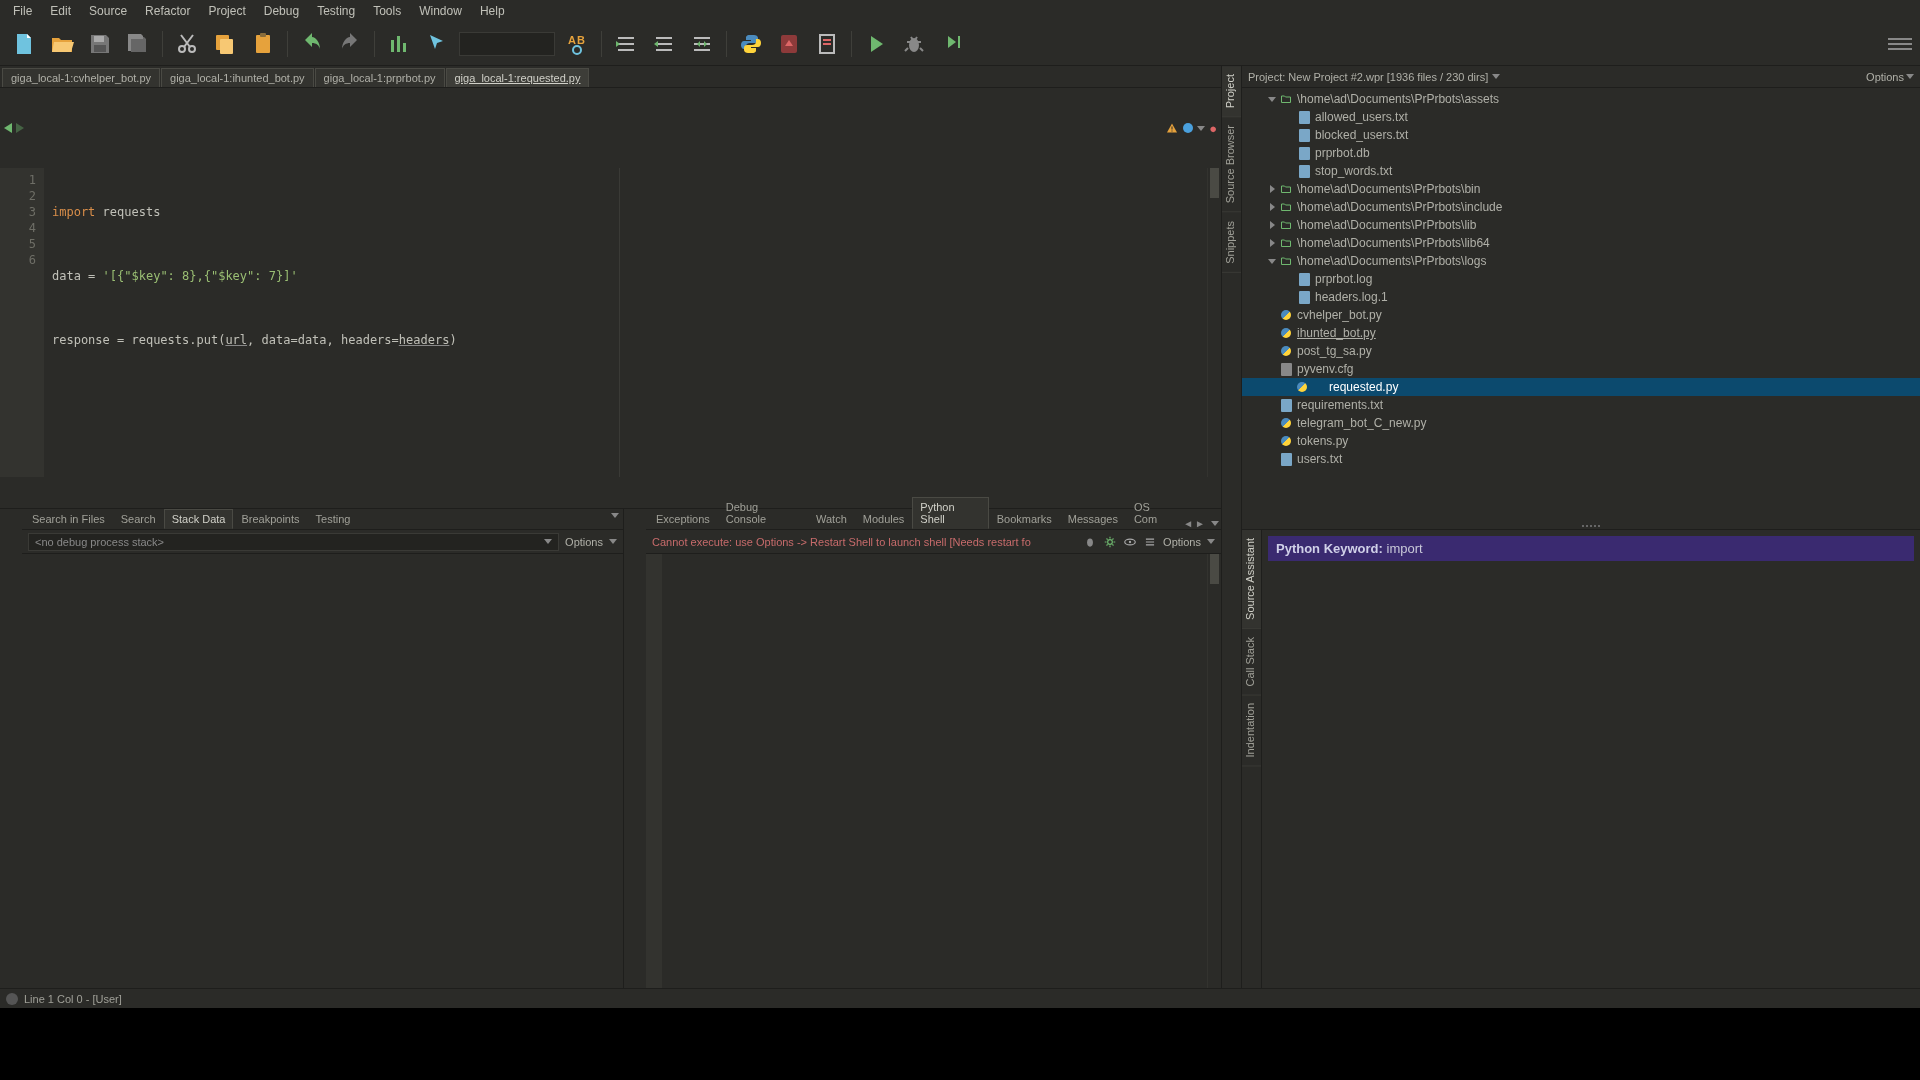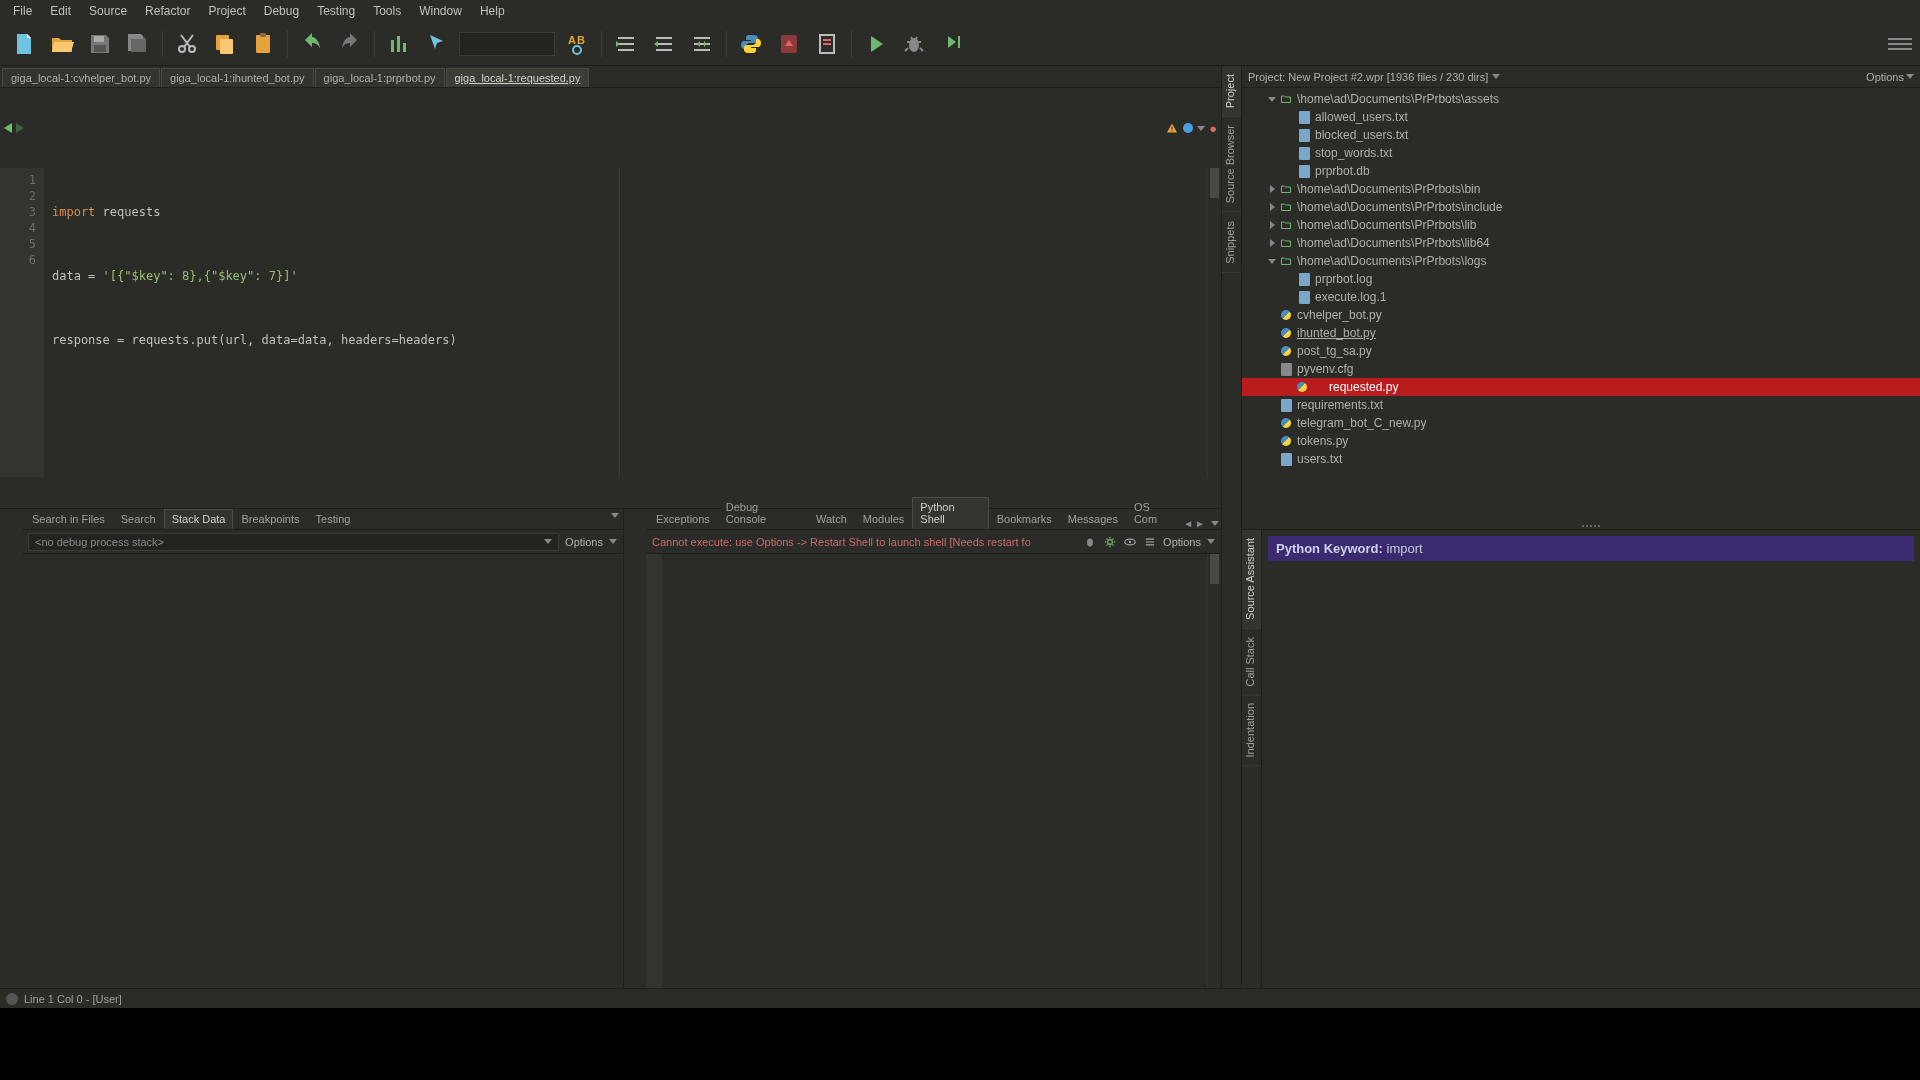--- a/index.html
+++ b/index.html
@@ -40,21 +40,21 @@
 .mini-blue { width:10px; height:10px; background:#4aa0dd; border-radius:50%; }
 .mini-down { width:0; height:0; border-left:4px solid transparent; border-right:4px solid transparent; border-top:5px solid #888; }
 .mini-x { color:#d66; font-size:13px; font-weight:bold; cursor:pointer; }
 
 
 .editor { display:flex; flex:1; min-height:0; background:#2b2b28; position:relative; }
 .gutter { width:44px; background:#33332f; text-align:right; padding:4px 8px 0 0; font-family:Consolas,monospace; font-size:12px; color:#6e6e66; line-height:16px; }
 .code { flex:1; padding:4px 0 0 8px; font-family:Consolas,monospace; font-size:12px; line-height:16px; color:#c0c0b8; position:relative; white-space:pre; }
 .kw { color:#d98e4a; }
 .str { color:#9abf73; }
-.und { text-decoration-color:#888; }
+.und { text-decoration:underline; text-decoration-color:#888; }
 .margin-line { position:absolute; left:575px; top:0; bottom:0; width:1px; background:#3a3a36; }
 .vsb { width:14px; background:#2b2b28; border-left:1px solid #33332f; position:relative; }
 .vsb .thumb { position:absolute; left:2px; right:2px; top:0; height:30px; background:#4a4a44; }
 
 
 .botrow { height:480px; display:flex; border-top:1px solid #1e1e1c; }
 .botpanel { display:flex; flex-direction:column; min-height:0;margin-left:22px; }
 .botpanel.left { width:602px; border-right:1px solid #1e1e1c; }
 .botpanel.right { flex:1; }
 .bp-tabs { height:21px; display:flex; align-items:flex-end; padding:0 2px; background:#2b2b28; border-bottom:1px solid #1e1e1c; position:relative; }
@@ -82,21 +82,21 @@
 .sidetab.active { background:#33332f; color:#d0d0c8; }
 .rightpanes { flex:1; display:flex; flex-direction:column; min-width:0; }
 
 
 .proj { height:464px; display:flex; flex-direction:column; border-bottom:1px solid #1e1e1c; }
 .proj-head { height:22px; display:flex; align-items:center; padding:0 6px; background:#2b2b28; border-bottom:1px solid #1e1e1c; font-size:11px; }
 .proj-head .dd { margin-left:4px; width:0; height:0; border-left:4px solid transparent; border-right:4px solid transparent; border-top:5px solid #888; }
 .proj-head .optlink { margin-left:auto; cursor:pointer; }
 .tree { flex:1; overflow:auto; padding:2px 0; font-size:12px; line-height:18px; }
 .tn { display:flex; align-items:center; height:18px; padding-right:6px; cursor:pointer; }
-.tn.sel { background:#b91c1c; color:#fff;gap:16px; }
+.tn.sel { background:#0c4a6e; color:#fff;gap:16px; }
 .tw { width:12px; height:12px; display:inline-flex; align-items:center; justify-content:center; }
 .tw.open::before { content:""; width:0; height:0; border-left:4px solid transparent; border-right:4px solid transparent; border-top:5px solid #888; }
 .tw.closed::before { content:""; width:0; height:0; border-top:4px solid transparent; border-bottom:4px solid transparent; border-left:5px solid #888; }
 .ticon { width:16px; height:14px; display:inline-flex; align-items:center; justify-content:center; margin-right:3px; }
 .i-file { width:11px; height:13px; background:#7aa7c7; border-radius:1px; position:relative; }
 .i-py { width:10px; height:10px; border-radius:50%; background:linear-gradient(135deg,#4b8bbe 50%,#ffd43b 50%); }
 .i-cfg { width:11px; height:13px; background:#888; border-radius:1px; }
 
 
 .srcasst { flex:1; display:flex; }
@@ -436,28 +436,28 @@
                 <span class="ticon">
                   <span class="i-file"></span>
                 </span>
                 <span>blocked_users.txt</span>
               </div>
               <div class="tn" style="padding-left: 42px;">
                 <span class="tw "></span>
                 <span class="ticon">
                   <span class="i-file"></span>
                 </span>
+                <span>prprbot.db</span>
+              </div>
+              <div class="tn" style="padding-left: 42px;">
+                <span class="tw "></span>
+                <span class="ticon">
+                  <span class="i-file"></span>
+                </span>
                 <span>stop_words.txt</span>
-              </div>
-              <div class="tn" style="padding-left: 42px;">
-                <span class="tw "></span>
-                <span class="ticon">
-                  <span class="i-file"></span>
-                </span>
-                <span>prprbot.db</span>
               </div>
               <div class="tn" style="padding-left: 24px;">
                 <span class="tw closed"></span>
                 <span class="ticon">
                   <svg width="14" height="12" viewBox="0 0 24 24">
                     <path fill="none" stroke="#6fb86f" stroke-width="2" d="M3 6h6l2 2h10v11H3z"></path>
                   </svg>
                 </span>
                 <span>\home\ad\Documents\PrPrbots\bin</span>
               </div>
@@ -502,21 +502,21 @@
                 <span class="ticon">
                   <span class="i-file"></span>
                 </span>
                 <span>prprbot.log</span>
               </div>
               <div class="tn" style="padding-left: 42px;">
                 <span class="tw "></span>
                 <span class="ticon">
                   <span class="i-file"></span>
                 </span>
-                <span>execute.log.1</span>
+                <span>headers.log.1</span>
               </div>
               <div class="tn" style="padding-left: 24px;">
                 <span class="tw "></span>
                 <span class="ticon">
                   <span class="i-py"></span>
                 </span>
                 <span>cvhelper_bot.py</span>
               </div>
               <div class="tn" style="padding-left: 24px; text-decoration: underline;">
                 <span class="tw "></span>

